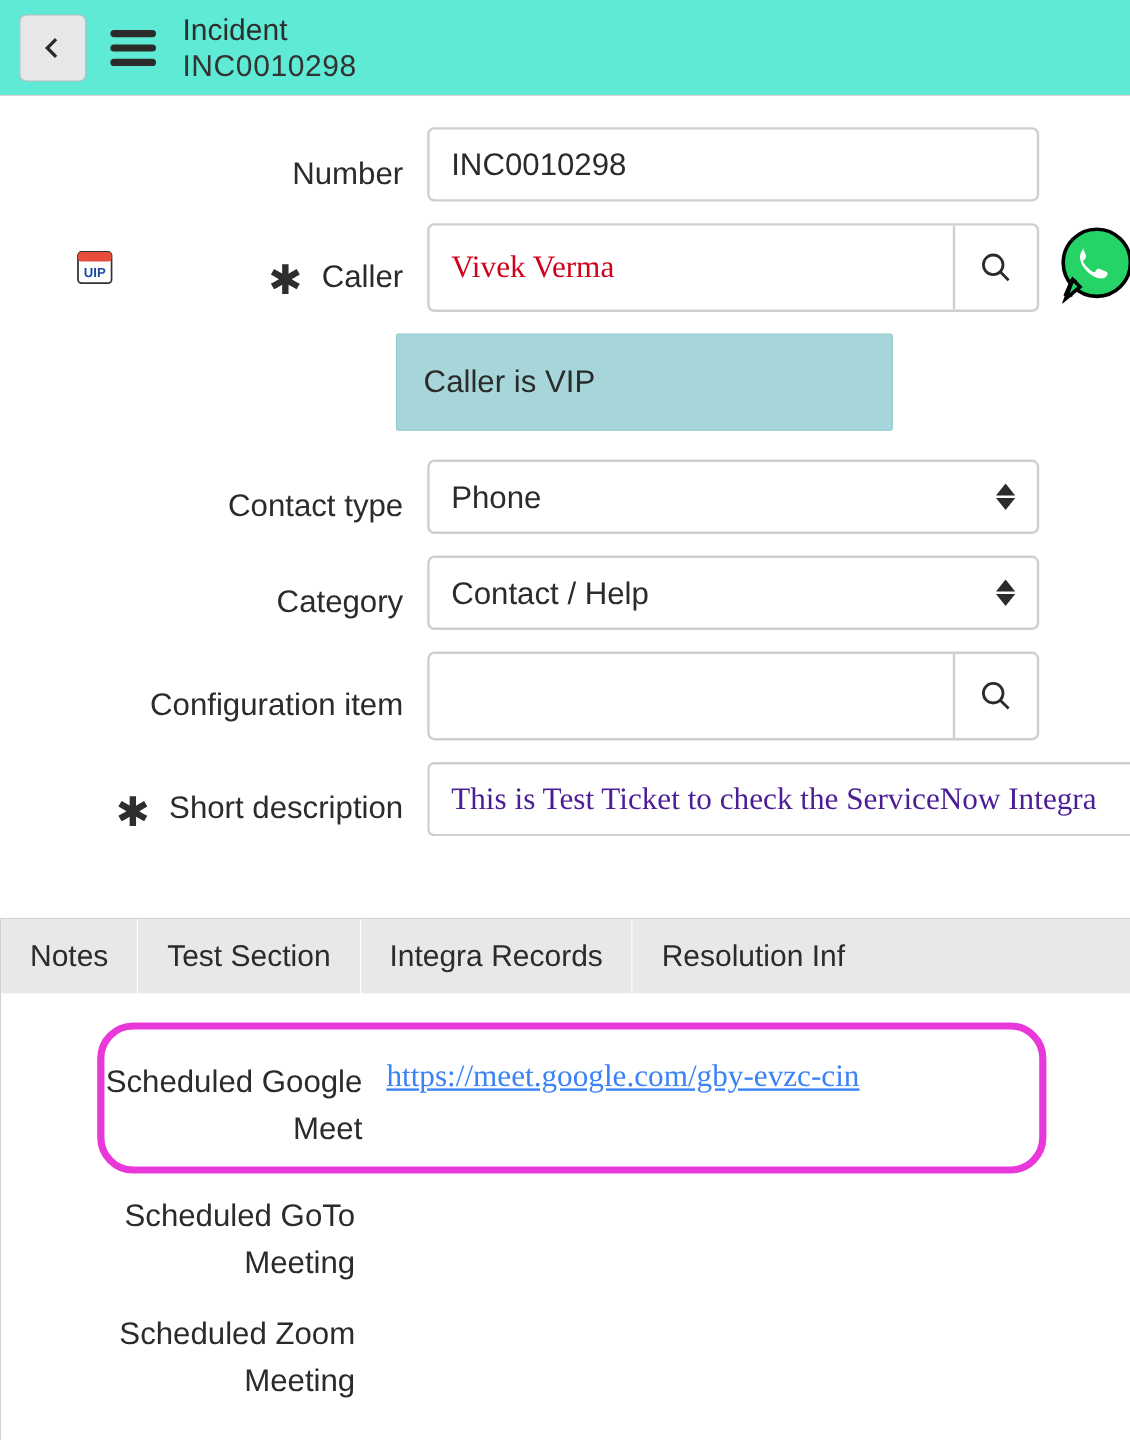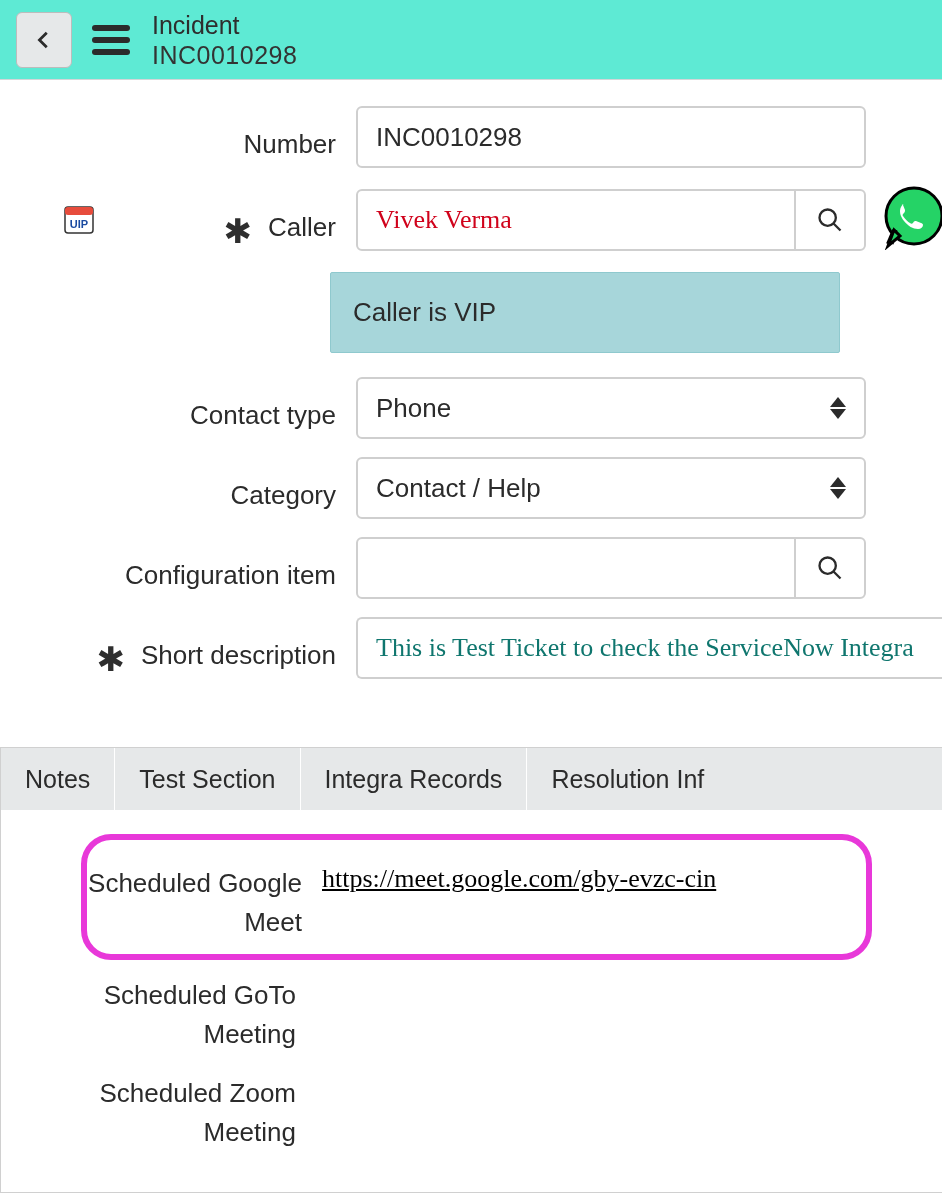--- a/index.html
+++ b/index.html
@@ -110,21 +110,21 @@
       color: #2b2b2b;
       background: #fff;
       width: 510px;
     }
     .lookup-wrap {
       display: flex;
       width: 510px;
       border: 2px solid #cfcfcf;
       border-radius: 6px;
       overflow: hidden;
-      height: 62px;
+      height: 74px;
       background: #fff;
     }
     .lookup-wrap input, .lookup-wrap .lookup-val {
       flex: 1;
       border: none;
       padding: 0 18px;
       font-size: 26px;
       background: transparent;
       display: flex;
       align-items: center;
@@ -165,21 +165,21 @@
       border-bottom: 10px solid #2b2b2b;
     }
     .selectwrap .chevs .tri-down {
       width: 0; height: 0;
       border-left: 8px solid transparent;
       border-right: 8px solid transparent;
       border-top: 10px solid #2b2b2b;
     }
     .vip-notice {
       margin-left: 330px;
-      width: 510px;
+      width: 414px;
       background: #a7d6da;
       border: 1px solid #8fc9ce;
       padding: 24px 22px;
       font-size: 26px;
       color: #2b2b2b;
       border-radius: 2px;
       margin-top: 14px;
       margin-bottom: 24px;
     }
     .whatsapp-icon {
@@ -189,21 +189,21 @@
       width: 330px;
     }
     .short-desc-field {
       flex: 1;
       height: 62px;
       border: 2px solid #cfcfcf;
       border-radius: 6px 0 0 6px;
       border-right: none;
       padding: 0 18px;
       font-size: 26px;
-      color: #0f766e;
+      color: #4c1d95;
       font-family: Georgia, 'Times New Roman', serif;
       display: flex;
       align-items: center;
       overflow: hidden;
       white-space: nowrap;
     }
     
     .tabs-wrap {
       margin-top: 30px;
       border: 1px solid #d0d0d0;
@@ -246,21 +246,21 @@
     .meeting-label {
       width: 295px;
       text-align: right;
       font-size: 26px;
       color: #2b2b2b;
       padding-right: 20px;
       line-height: 1.5;
     }
     .meeting-link {
       font-size: 26px;
-      color: #000000;
+      color: #3b82f6;
       text-decoration: underline;
       font-family: Georgia, 'Times New Roman', serif;
     }
     .highlight-box {
       border: 6px solid #e838d9;
       border-radius: 30px;
       padding: 24px 0 12px 0;
       margin: 0 50px 16px 60px;
     }
     .highlight-box .meeting-row { margin-bottom: 0;}

